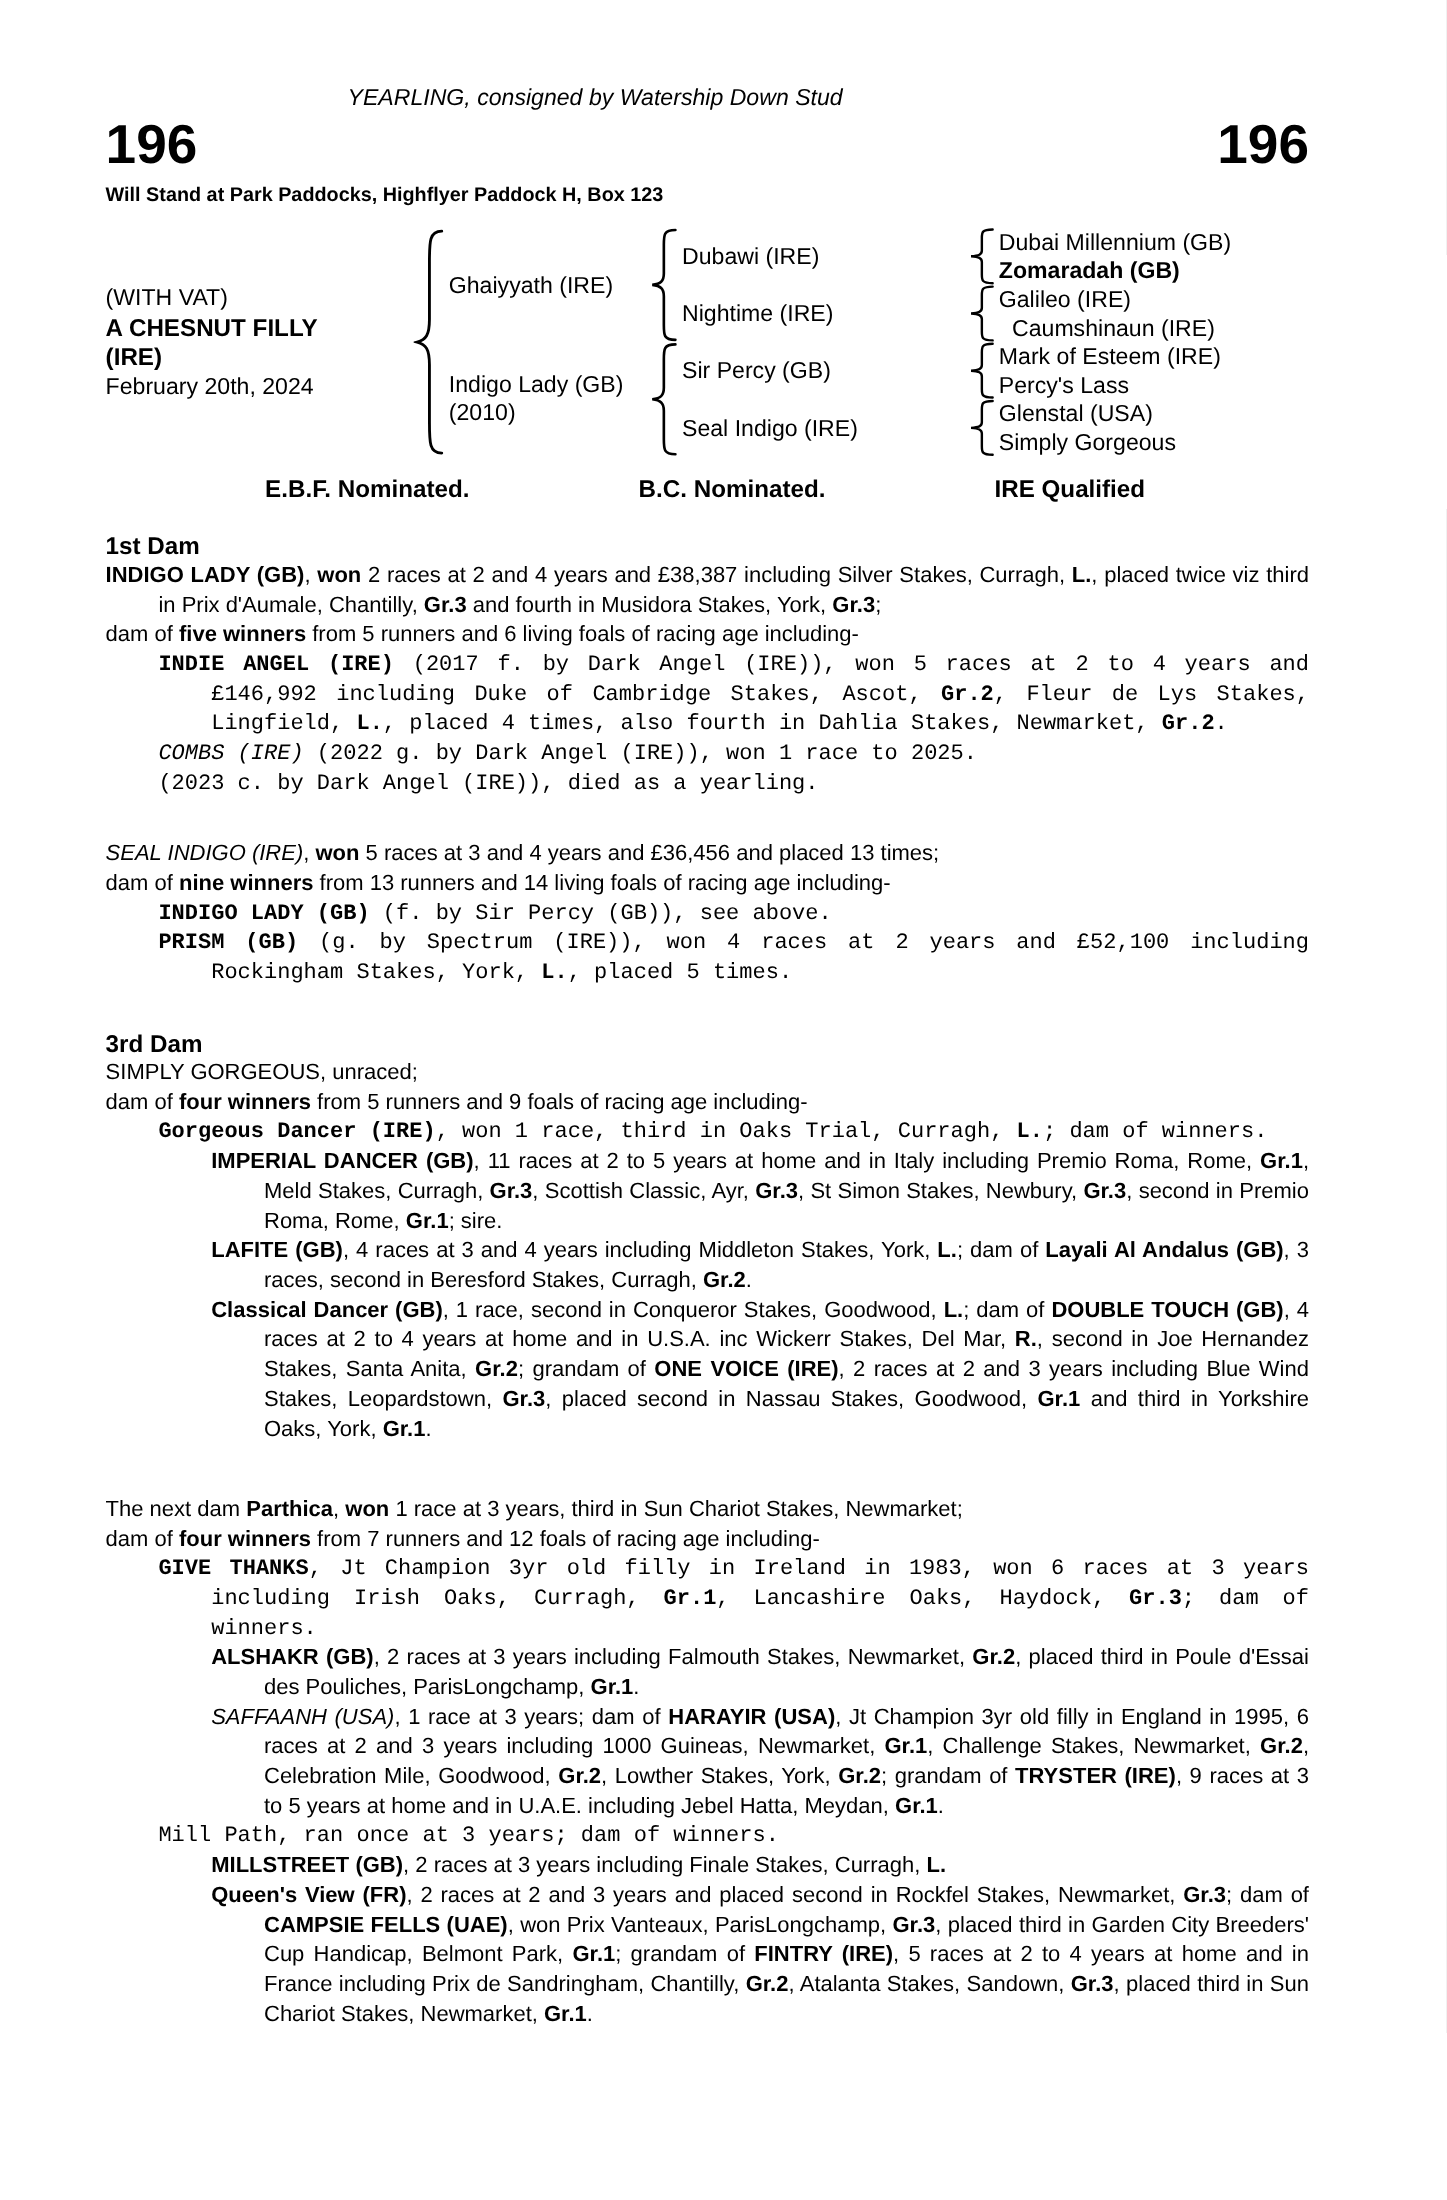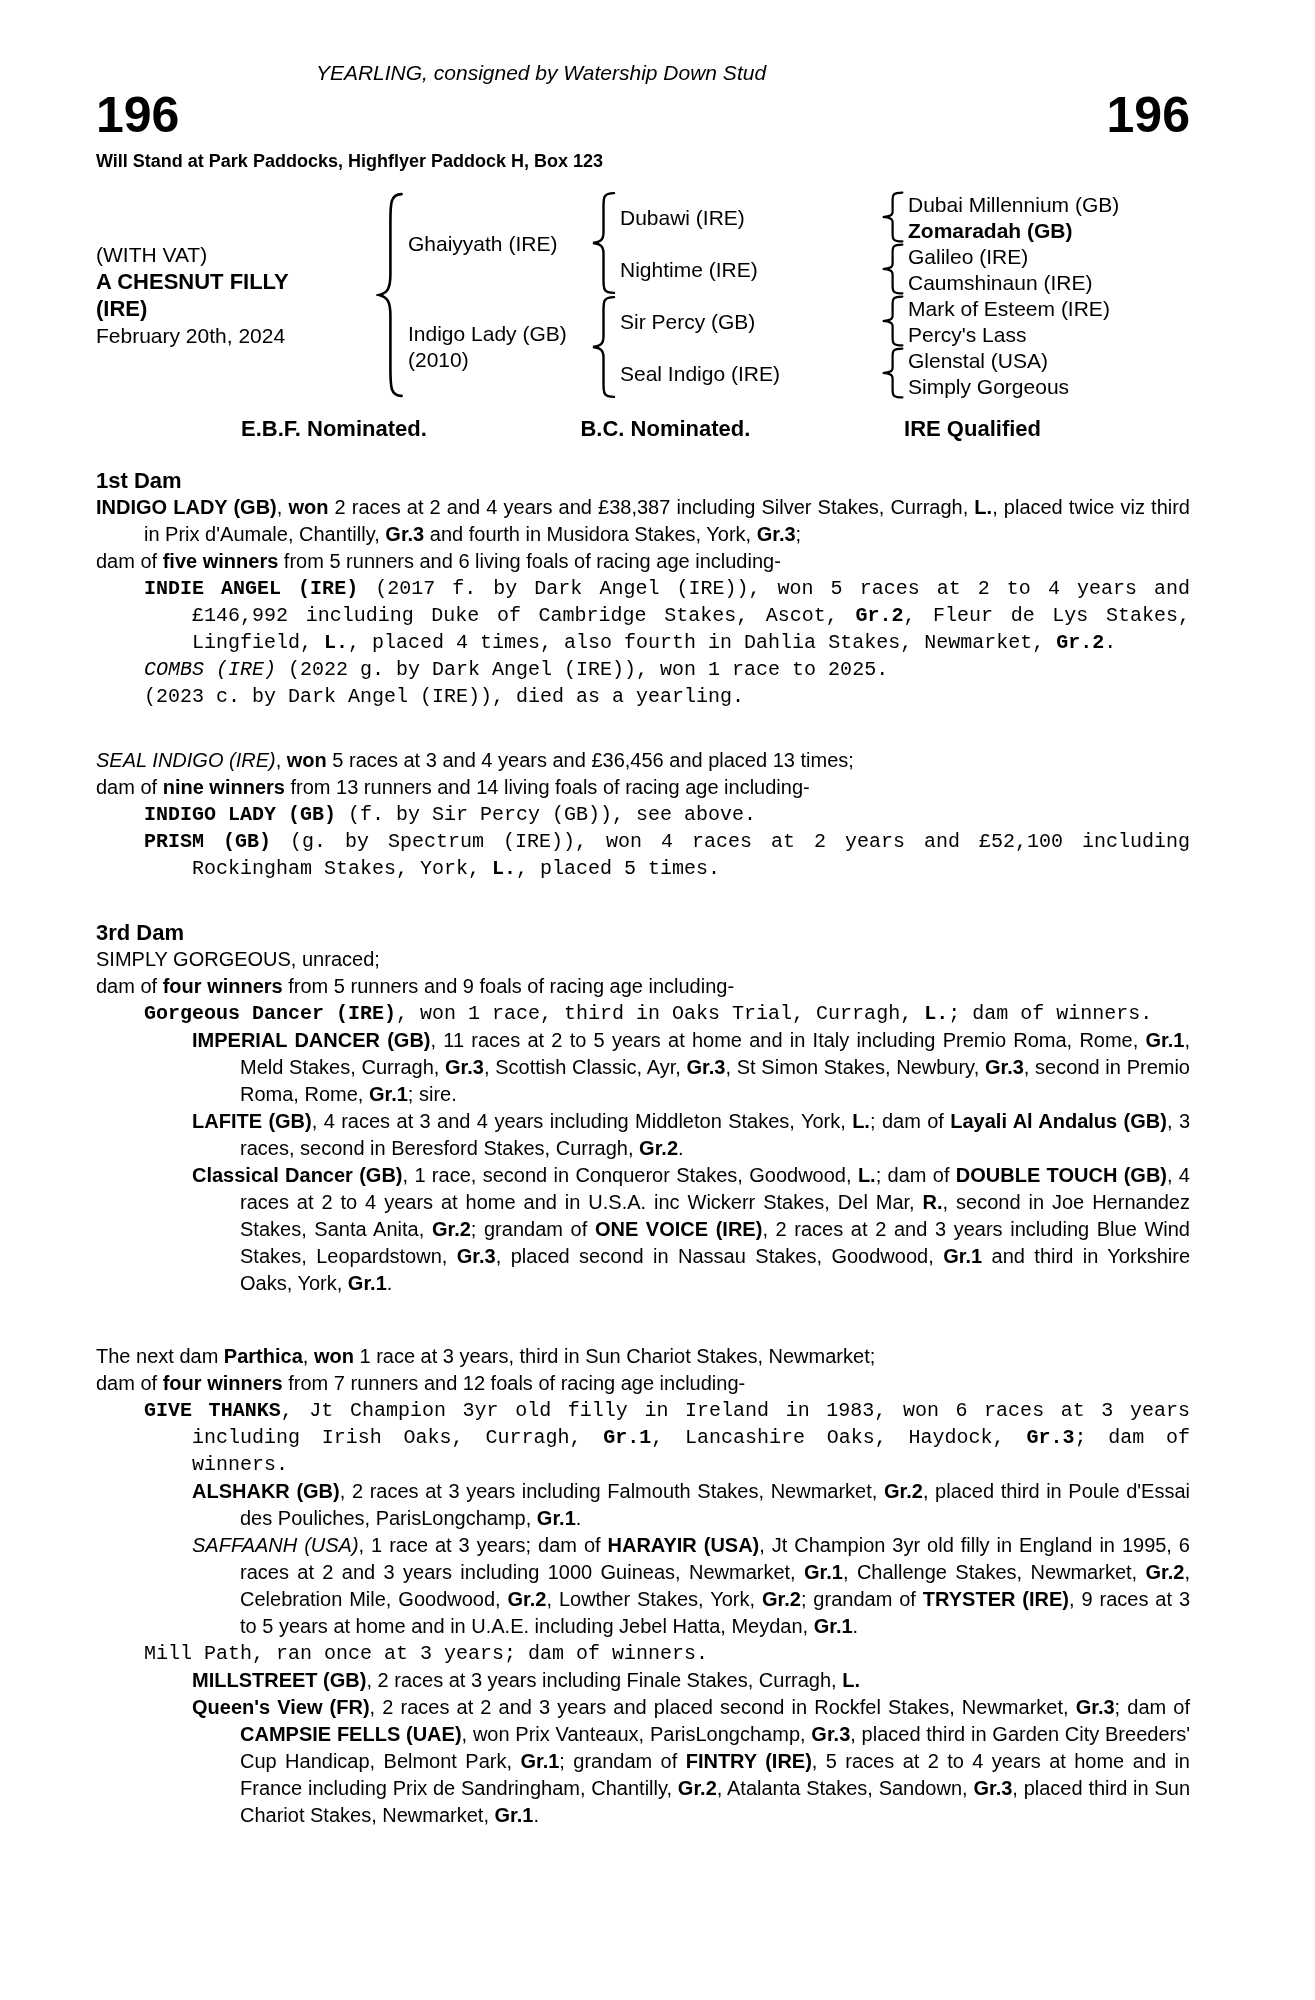--- a/index.html
+++ b/index.html
@@ -4,21 +4,21 @@
 <style>
   html,body{margin:0;padding:0;background:#e8e8e8;}
   .page{
     position:relative;
     width:1315px;height:2000px;
     background:#ffffff;
     color:#000;
     font-family:"Liberation Sans", sans-serif;
     overflow:hidden;
   }
-  .content{position:absolute;left:96px;top:0;width:1094px;}
+  .content{position:absolute;left:96px;top:16px;width:1094px;}
 
   .consign-line{
     margin-top:60px;
     width:890px;
     text-align:center;
     font-style:italic;
     font-size:21px;
     line-height:26px;
   }
   .lot-row{
@@ -46,21 +46,21 @@
   .brace{height:100%;width:100%;display:block;}
   .gc1{grid-column:3;grid-row:1/5;}
   .gc2{grid-column:3;grid-row:5/9;line-height:26px;}
   .gp1{grid-column:5;grid-row:1/3;}
   .gp2{grid-column:5;grid-row:3/5;}
   .gp3{grid-column:5;grid-row:5/7;}
   .gp4{grid-column:5;grid-row:7/9;}
   .gg1{grid-column:7;grid-row:1;}
   .gg2{grid-column:7;grid-row:2;font-weight:bold;}
   .gg3{grid-column:7;grid-row:3;}
-  .gg4{grid-column:7;grid-row:4;}
+  .gg4{grid-column:7;grid-row:4;margin-left:12px;}
   .gg5{grid-column:7;grid-row:5;}
   .gg6{grid-column:7;grid-row:6;}
   .gg7{grid-column:7;grid-row:7;}
   .gg8{grid-column:7;grid-row:8;}
   .b-all{grid-column:2;grid-row:1/9;}
   .b-sire{grid-column:4;grid-row:1/5;}
   .b-dam{grid-column:4;grid-row:5/9;}
   .b-g1{grid-column:6;grid-row:1/3;}
   .b-g2{grid-column:6;grid-row:3/5;}
   .b-g3{grid-column:6;grid-row:5/7;}

